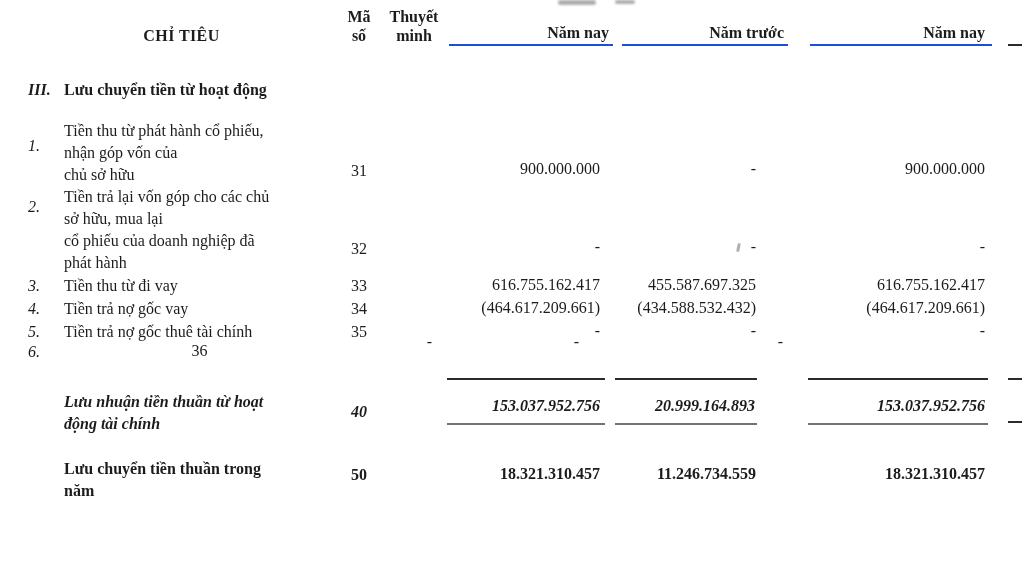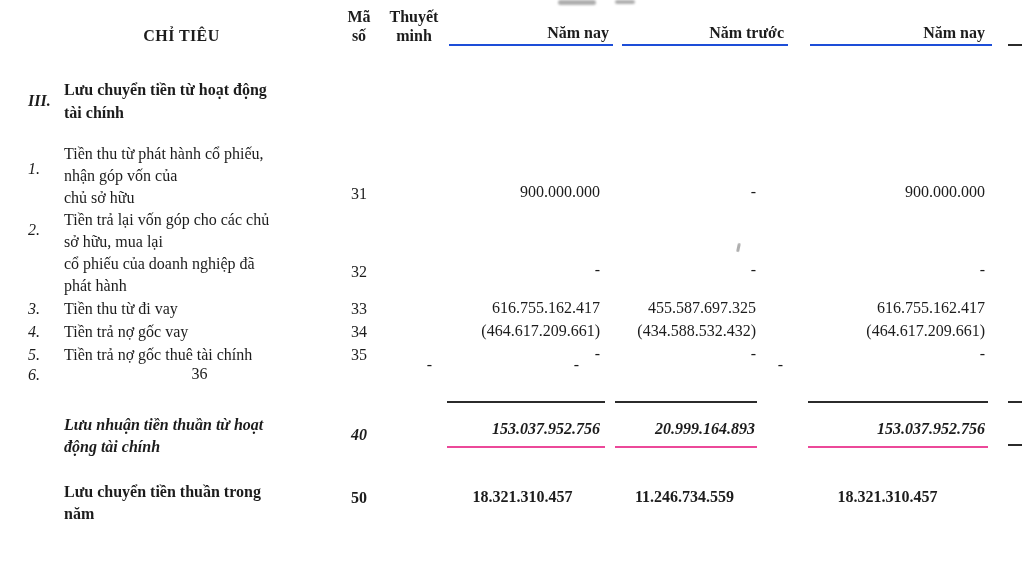--- a/index.html
+++ b/index.html
@@ -59,30 +59,30 @@
   
   .r6 .no   { align-self:center; transform:translateY(-2px); }
   .r6 .code { align-self:center; transform:translateY(-3px); }
   .r6 .v    { align-self:center; transform:translateY(-12px); }
 
   
   .r40 { margin-top:13px; font-weight:700; font-style:italic; }
   .r40 .name { padding-top:13px; }
   .r40 .code { padding-top:23px; }
   .r40 .v { padding-right:0; }
-  .rule { border-top:2px solid #2b2b2b; border-bottom:2px solid #ec4899; padding:15px 0 6px; text-align:right; }
+  .rule { border-top:2px solid #2b2b2b; border-bottom:2px solid #737373; padding:15px 0 6px; text-align:right; }
   .r40 .val1 .rule { margin-left:2px;  margin-right:8px;  padding-right:5px; }
   .r40 .val2 .rule { margin-left:2px;  margin-right:33px; padding-right:2px; }
   .r40 .val3 .rule { margin-left:18px; margin-right:4px;  padding-right:3px; }
   .rule-frag { margin-left:16px; border-top:2px solid #2b2b2b; border-bottom:2px solid #2b2b2b; height:41px; }
 
   
   .r50 { margin-top:23px; font-weight:700; }
   .r50 .code { align-self:center; transform:translateY(-5px); }
-  .r50 .v    { align-self:center; transform:translateY(-6px);text-align:center; }
+  .r50 .v    { align-self:center; transform:translateY(-6px); }
 
   
   .art { position:absolute; background:rgba(75,75,75,.45); border-radius:3px; filter:blur(1px); }
   .art1 { left:558px; top:0; width:38px; height:5px; }
   .art2 { left:615px; top:0; width:20px; height:4px; }
   .art3 { left:737px; top:243px; width:3px; height:9px; transform:rotate(12deg); filter:blur(.4px); background:rgba(95,95,95,.5); }
 </style>
 </head>
 <body>
 
@@ -105,21 +105,20 @@
     <div class="cell h-year val1">Năm nay</div>
     <div class="cell h-year val2">Năm trước</div>
     <div class="cell h-year val3">Năm nay</div>
     <div class="cell h-frag"></div>
   </div>
 
   <div class="grid r-iii">
     <div class="cell no">III.</div>
     <div class="cell name">
       <div>Lưu chuyển tiền từ hoạt động</div>
-      <div>tài chính</div>
     </div>
     <div class="cell code"></div>
     <div class="cell notes"></div>
     <div class="cell v val1"></div>
     <div class="cell v val2"></div>
     <div class="cell v val3"></div>
     <div class="cell"></div>
   </div>
 
   <div class="grid r1">

